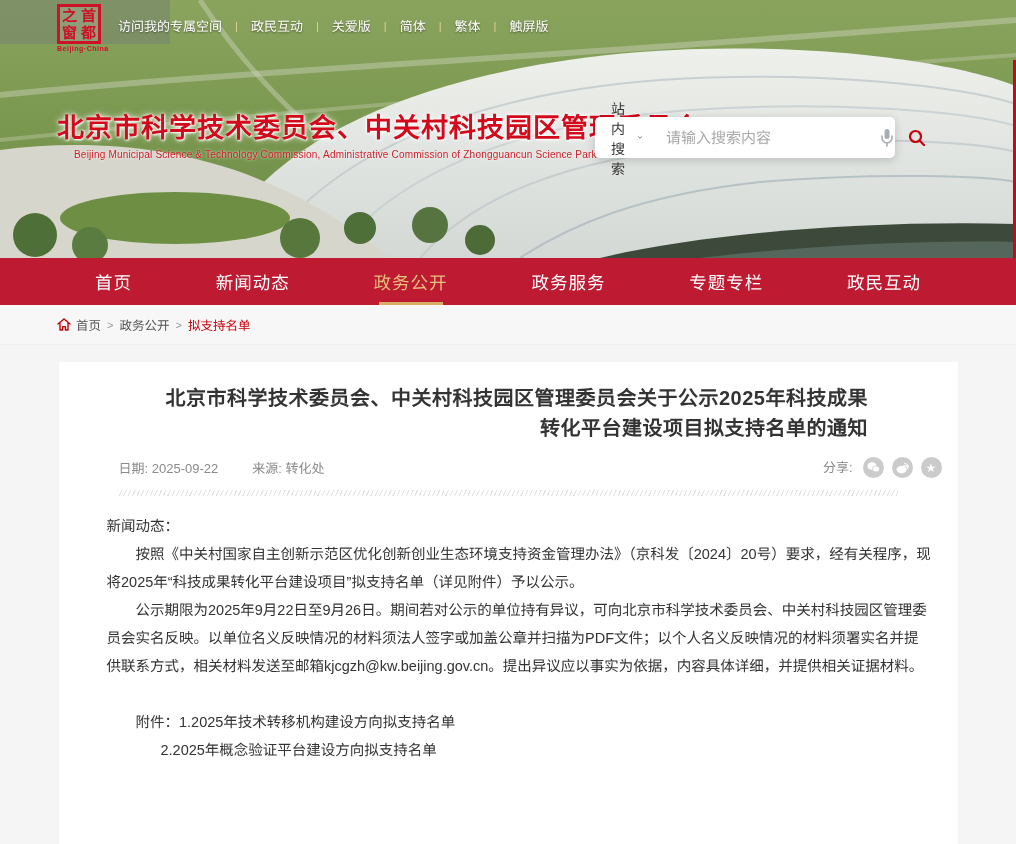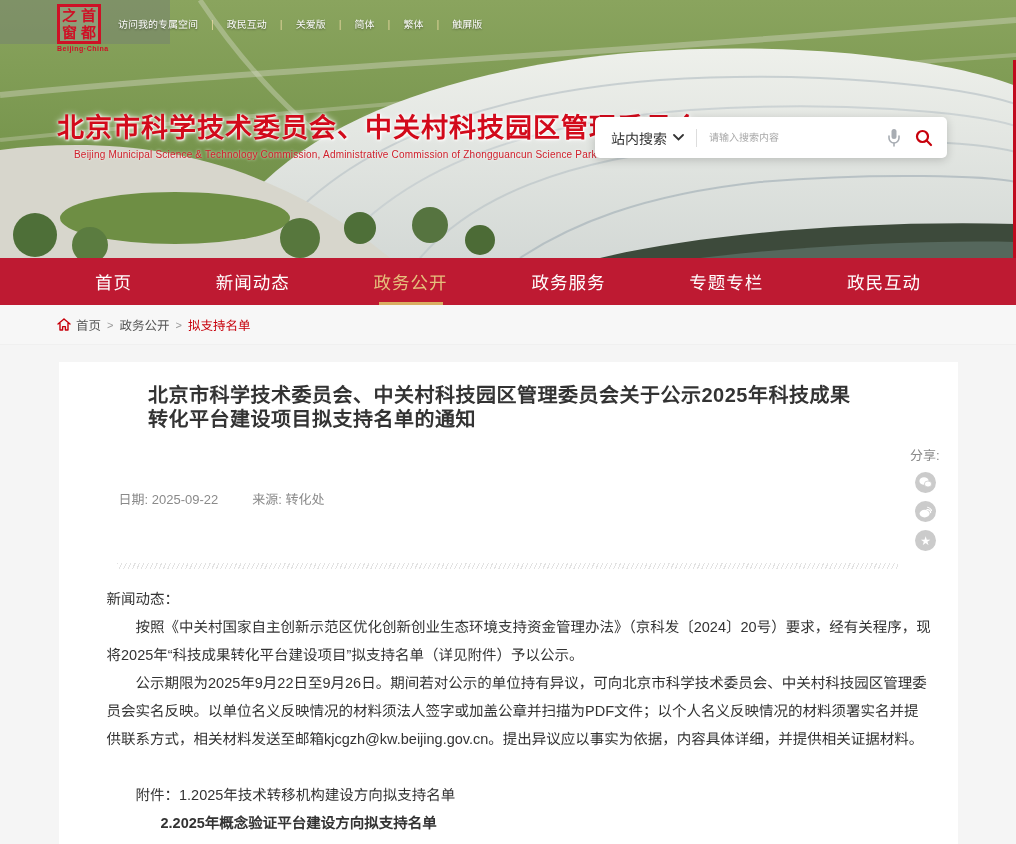--- a/index.html
+++ b/index.html
@@ -12,35 +12,35 @@
   .edge-strip { position:absolute; right:0; top:60px; width:3px; height:198px; background:#C00A1E; }
 
   .logo { position:absolute; left:57px; top:4px; width:48px; text-align:center; }
   .logo .seal { width:44px; height:40px; border:3px solid #CE1126; display:grid;
     grid-template-columns:1fr 1fr; align-items:center; justify-items:center;
     background:rgba(255,255,255,0.12); }
   .logo .seal span { color:#CE1126; font-weight:bold; font-size:15px; line-height:17px; }
   .logo .caption { font-size:7px; color:#CE1126; font-weight:bold; letter-spacing:.5px; margin-top:1px; }
 
   .topbar { position:absolute; left:118px; top:16px; display:flex; align-items:center; }
-  .topbar a { color:#fff; font-size:10px; text-decoration:none; text-shadow:0 1px 2px rgba(0,0,0,.45); }
+  .topbar a { color:#fff; font-size:13px; text-decoration:none; text-shadow:0 1px 2px rgba(0,0,0,.45); }
   .topbar .sep { color:#E8D8A0; margin:0 13px; font-size:11px; opacity:.9; }
 
   .site-title { position:absolute; left:57px; top:106px; }
   .site-title h1 { font-size:27px; font-weight:bold; color:#D20A1B; letter-spacing:1px;
     text-shadow:0 0 3px #fff,0 0 6px rgba(255,255,255,.95),1px 1px 2px rgba(255,255,255,.9); }
   .site-title .en { font-size:10px; color:#D0202C; margin-top:4px; letter-spacing:.2px;
     text-shadow:0 0 3px rgba(255,255,255,.9);margin-left:17px; }
 
-  .searchbox { position:absolute; left:595px; top:117px; width:352px; height:41px; background:#fff;
+  .searchbox { position:absolute; left:595px; top:117px; width:300px; height:41px; background:#fff;
     border-radius:5px; display:flex; align-items:center; box-shadow:0 2px 10px rgba(0,0,0,.18); }
   .scope { display:flex; align-items:center; gap:6px; padding:0 12px 0 16px; cursor:pointer; }
   .scope span { font-size:14px; color:#333; }
   .vdiv { width:1px; height:18px; background:#DDD; }
-  .searchbox input { flex:1; border:none; outline:none; font-size:10px; color:#333;
+  .searchbox input { flex:1; border:none; outline:none; font-size:15px; color:#333;
     padding:0 8px 0 12px; font-family:inherit; background:transparent; }
   .searchbox input::placeholder { color:#A9A9A9; }
   .icon-btn { display:flex; align-items:center; justify-content:center; padding:0 7px; cursor:pointer; }
 
   
   .nav { width:1016px; height:47px; background:#BE1A32; display:flex; align-items:center;
     justify-content:space-between; padding:0 95px; }
   .nav .item { position:relative; height:47px; display:flex; align-items:center; cursor:pointer; }
   .nav .item a { color:#fff; font-size:17.5px; text-decoration:none; letter-spacing:1px; }
   .nav .item.active a { color:#E6C07C; }
@@ -53,39 +53,39 @@
     padding-left:57px; border-bottom:1px solid #F0F0F0; }
   .crumbbar .home { display:flex; align-items:center; margin-right:5px; }
   .crumbbar a, .crumbbar span.t { font-size:12.5px; color:#555; text-decoration:none; }
   .crumbbar .gt { color:#999; margin:0 6px; font-size:11px; }
   .crumbbar .current { color:#C7000B; }
 
   
   .page { width:1016px; height:499px; background:#F5F5F5; }
   .card { width:899px; margin:17px auto 0; background:#fff; height:482px; padding-top:21px; }
 
-  .doc-title { width:720px; margin:0 auto; text-align:left; font-size:20px; font-weight:bold;
-    color:#333; line-height:24px; letter-spacing:.5px; }
+  .doc-title { width:720px; margin:0 auto; text-align:right; font-size:20px; font-weight:bold;
+    color:#333; line-height:30px; letter-spacing:.5px; }
 
   .meta { display:flex; align-items:center; margin:14px 16px 0 60px; }
   .meta .m { font-size:13px; color:#8A8A8A; margin-right:34px; }
-  .meta .share { margin-left:auto; display:flex; align-items:center; gap:8px;flex-direction:column; }
+  .meta .share { margin-left:auto; display:flex; align-items:flex-start; gap:8px; }
   .meta .share .lbl { font-size:13px; color:#8A8A8A; margin-right:2px; }
   .share .circ { width:21px; height:21px; border-radius:50%; background:#CBCBCB; display:flex;
     align-items:center; justify-content:center; cursor:pointer; }
   .share .circ .star { color:#fff; font-size:12px; line-height:1; }
 
   .hatch { height:6px; margin:12px 60px 0 58px;
     background:repeating-linear-gradient(115deg,#E2E2E2 0 1px,transparent 1px 4px); }
 
   .body-text { padding:16px 26px 0 48px; font-size:14.5px; color:#333; }
   .body-text p { line-height:28px; }
   .body-text p.ind { text-indent:2em; }
   .sp28 { height:28px; } .sp56 { height:56px; }
-  .attach2 { padding-left:54px;font-weight:bold; }
+  .attach2 { padding-left:54px; }
 </style>
 </head>
 <body>
 
 <div class="hero">
   <svg class="art" viewBox="0 0 1016 258" preserveAspectRatio="none">
     <defs>
       <linearGradient id="gGrass" x1="0" y1="0" x2="0" y2="1">
         <stop offset="0" stop-color="#8AA45E"></stop>
           <stop offset="0.55" stop-color="#78964E"></stop>

